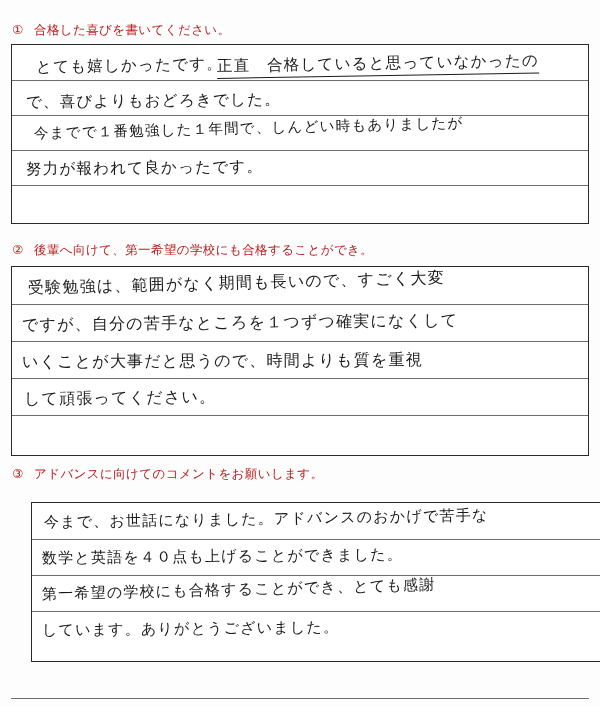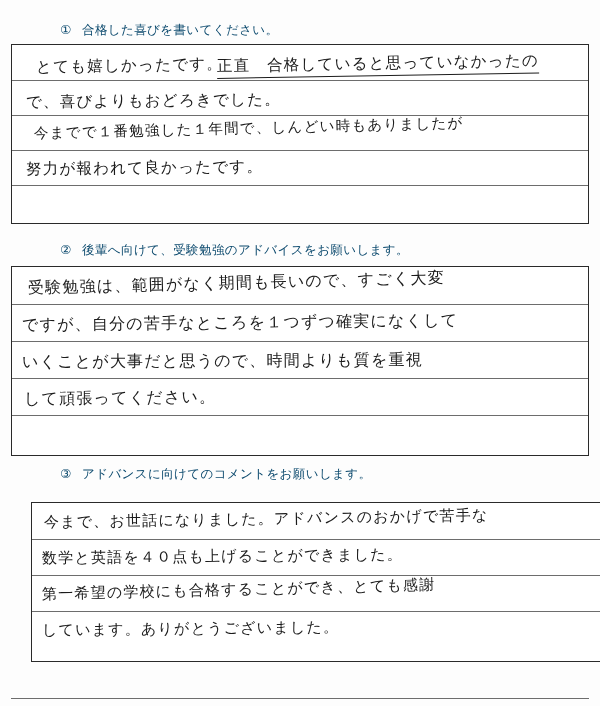--- a/index.html
+++ b/index.html
@@ -20,25 +20,24 @@
     height: 706px;
     background: #fdfdfd;
     box-sizing: border-box;
   }
 
   
   .question {
     position: absolute;
     left: 12px;
     font-size: 12.5px;
-    color: #0c4a6e;
+    color: #b91c1c;
     letter-spacing: 0.4px;
     white-space: nowrap;
     font-family: "DejaVu Sans", sans-serif;
-    margin-left: 48px;
   }
   .q-num {
     display: inline-block;
     width: 22px;
     font-size: 12.5px;
   }
   .q-text {
     display: inline-block;
   }
 
@@ -105,21 +104,21 @@
     <div class="rule" style="top:140px;"></div>
 
     <span class="hand r1" style="left:24px; top:12px;">とても嬉しかったです。</span>
     <span class="hand u r1" style="left:205px; top:11px;">正直　合格していると思っていなかったの</span>
     <span class="hand r2" style="left:14px; top:47px;">で、喜びよりもおどろきでした。</span>
     <span class="hand r3" style="left:22px; top:79px; font-size:14.5px;">今までで１番勉強した１年間で、しんどい時もありましたが</span>
     <span class="hand r2" style="left:14px; top:114px;">努力が報われて良かったです。</span>
   </div>
 
   <div class="question" style="top:242px;">
-    <span class="q-num">②</span><span class="q-text">後輩へ向けて、受験勉強のアドバイスをお願いします。</span>
+    <span class="q-num">②</span><span class="q-text">後輩へ向けて、第一希望の学校にも合格することができ。</span>
   </div>
 
   <div class="answer-box" style="top:266px; height:190px;">
     <div class="rule" style="top:37px;"></div>
     <div class="rule" style="top:74px;"></div>
     <div class="rule" style="top:111px;"></div>
     <div class="rule" style="top:148px;"></div>
 
     <span class="hand r3" style="left:16px; top:11px; font-size:16px;">受験勉強は、範囲がなく期間も長いので、すごく大変</span>
     <span class="hand r2" style="left:10px; top:48px; font-size:16px;">ですが、自分の苦手なところを１つずつ確実になくして</span>

